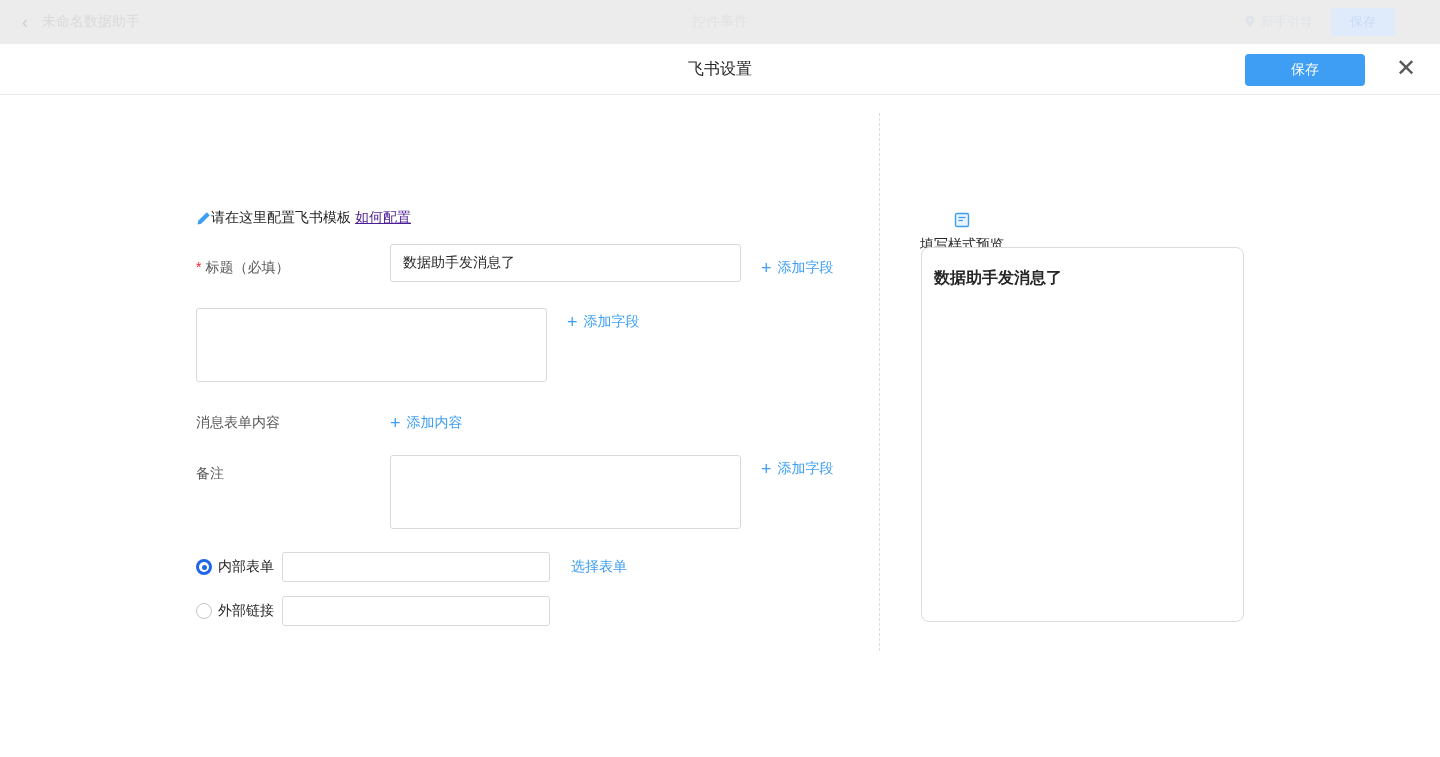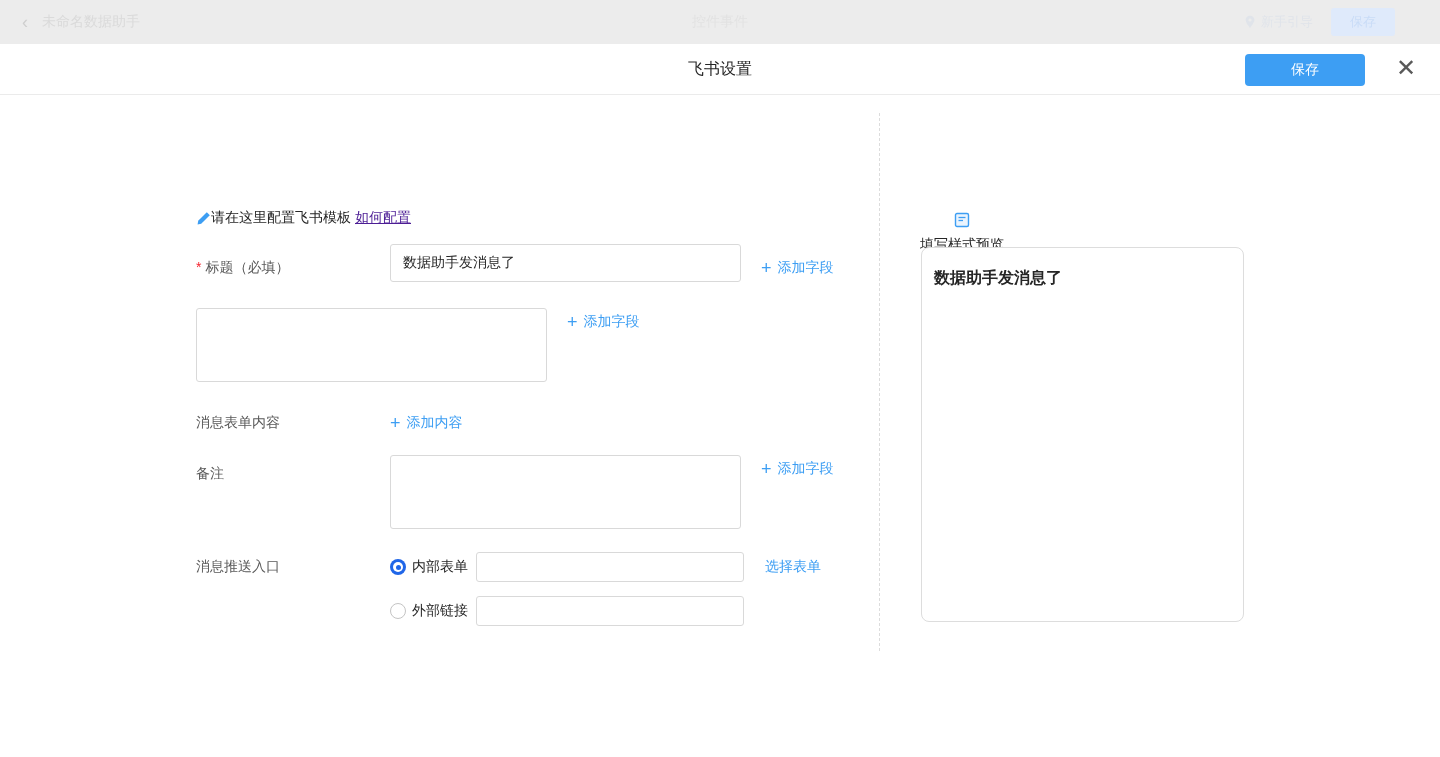--- a/index.html
+++ b/index.html
@@ -200,21 +200,20 @@
     <div class="row row-remark">
       <div class="label-cell">备注</div>
       <textarea class="text-area" value="" style=""></textarea>
       <span class="add-link">
         <span class="plus-glyph">+</span>
         <span>添加字段</span>
       </span>
     </div>
 
     <div class="row row-push">
-      <div class="label-cell no-pad" style="padding-top:8px;">消息推送入口</div>
       <div class="push-controls">
         <div class="push-line">
           <span class="radio-outer checked">
             <span class="radio-inner">
                 <span class="radio-dot"></span>
               </span>
           </span>
           <span class="radio-label">内部表单</span>
           <input class="push-input" type="text" value="" style="">
           <a class="select-form-link">选择表单</a>

